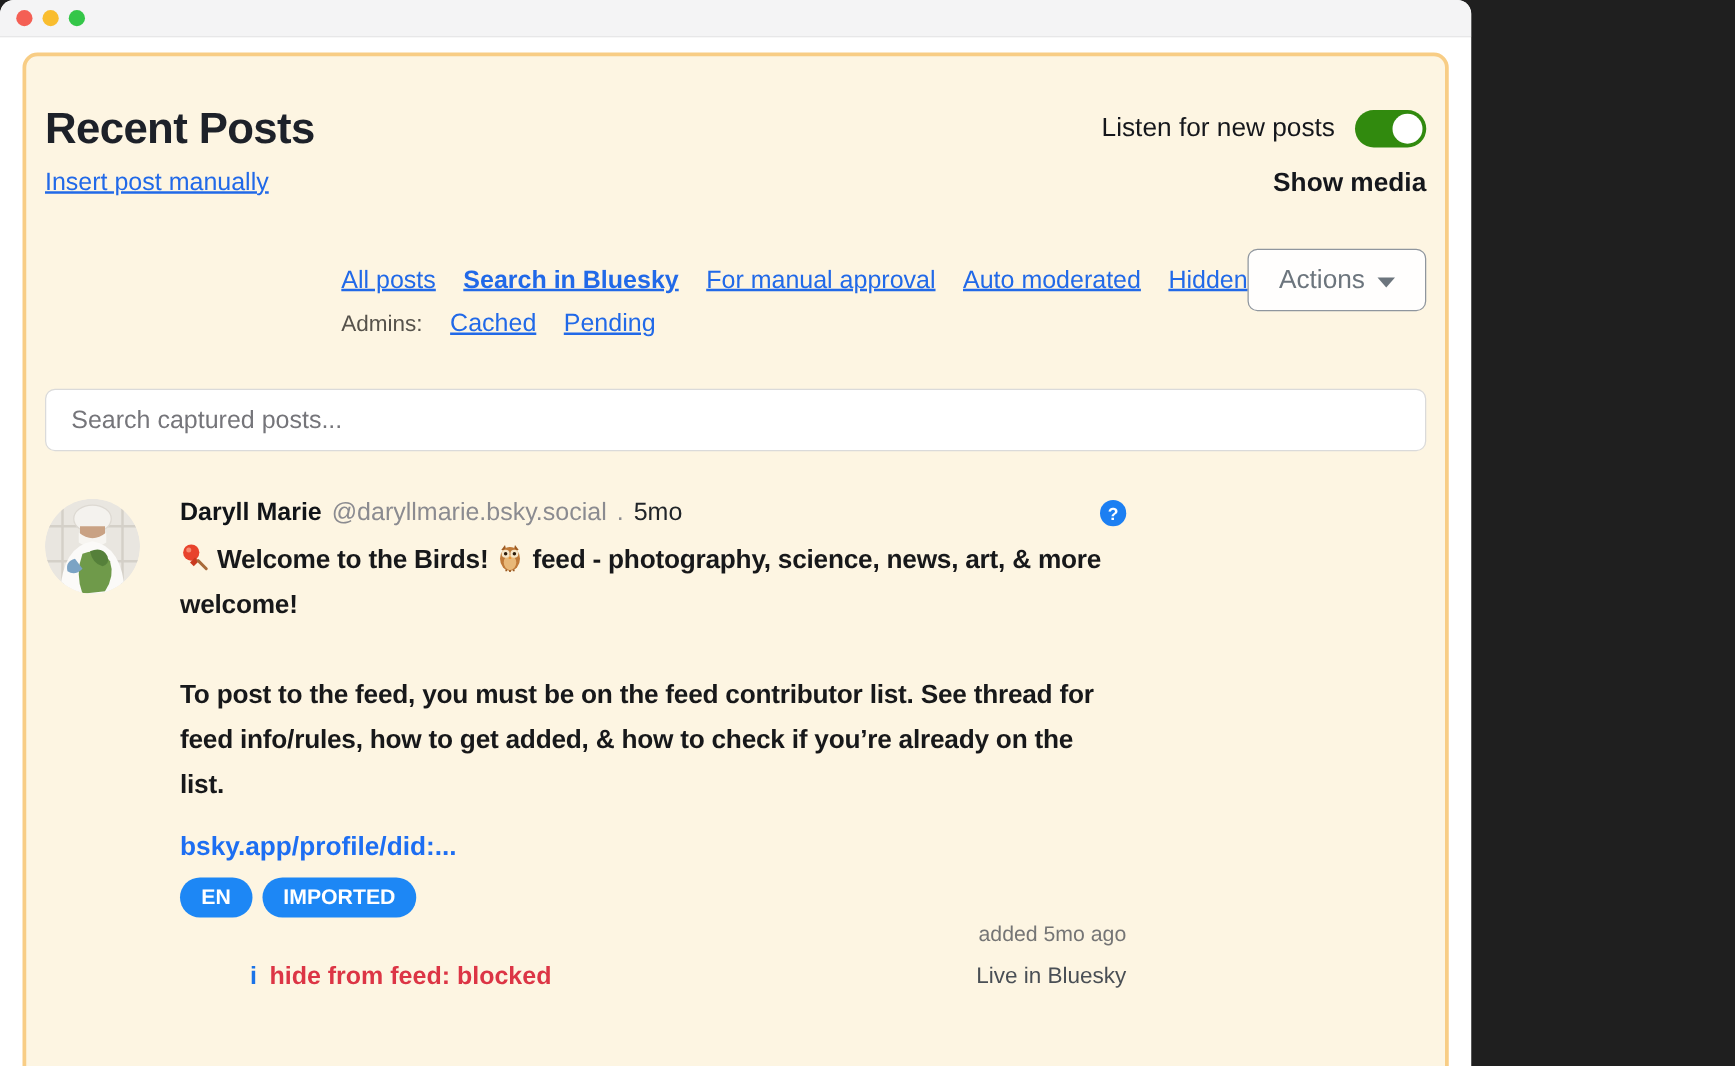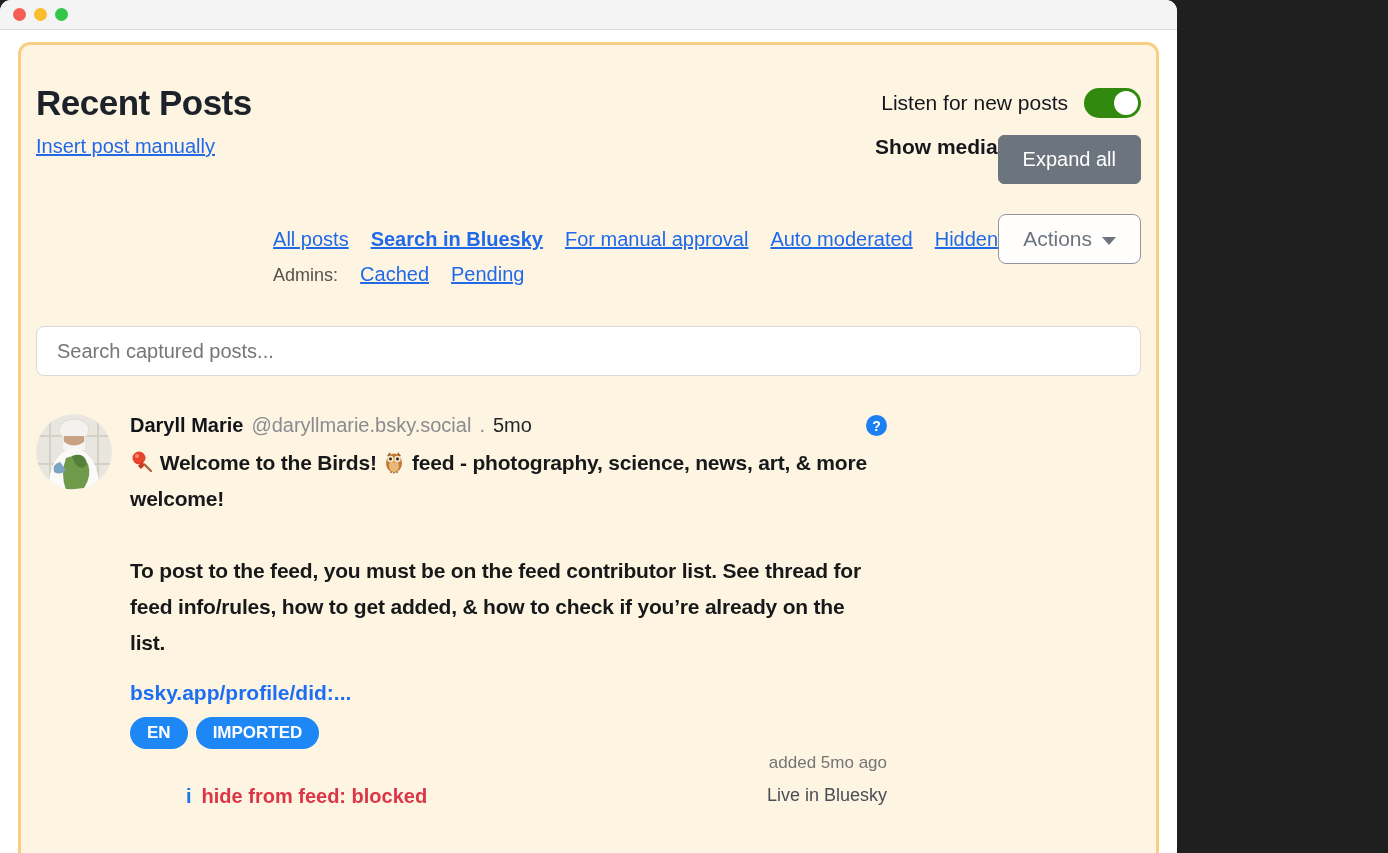--- a/index.html
+++ b/index.html
@@ -53,21 +53,21 @@
            border-top:8px solid #6c757d; margin-top:3px; }
 
   
   .search-wrap { margin-top:40px; }
   .search-input { width:100%; height:50px; background:#ffffff; border:1px solid #dadada;
                   border-radius:8px; padding:0 20px; font-size:20px; color:#202124;
                   font-family:"Liberation Sans", sans-serif; outline:none; }
   .search-input::placeholder { color:#75757a; }
 
   
-  .post { display:flex; gap:18px; margin-top:38px; }
+  .post { display:flex; gap:32px; margin-top:38px; }
   .avatar { width:76px; height:76px; border-radius:50%; overflow:hidden; flex:0 0 76px; }
   .post-main { width:757px; }
   .post-header { display:flex; align-items:center; gap:8px; font-size:20px; }
   .author-name { font-weight:bold; color:#111418; }
   .author-handle { color:#8b8b90; }
   .dot-sep { color:#8b8b90; }
   .post-age { color:#212529; }
   .q-icon { margin-left:auto; width:21px; height:21px; border-radius:50%; background:#1c7ff2;
             color:#ffffff; font-size:14px; font-weight:bold; display:flex; align-items:center;
             justify-content:center; cursor:pointer; }
@@ -107,21 +107,20 @@
             <span class="knob"></span>
           </span>
       </div>
     </div>
 
     <div class="row2">
       <a class="plain-link">Insert post manually</a>
       <div class="media-col">
         <span class="show-media-label">Show media</span>
         <div class="btn-row">
-          <button class="btn solid">Expand all</button>
         </div>
       </div>
     </div>
 
     <div class="row3">
       <div>
         <div class="tabs-row">
           <a>All posts</a>
           <a class="active">Search in Bluesky</a>
           <a>For manual approval</a>

